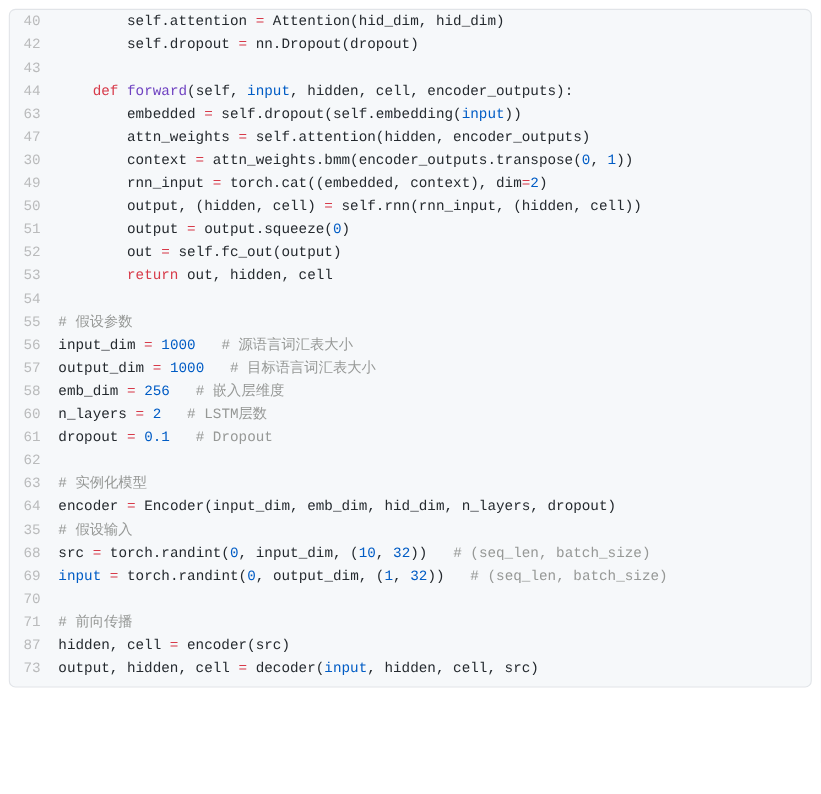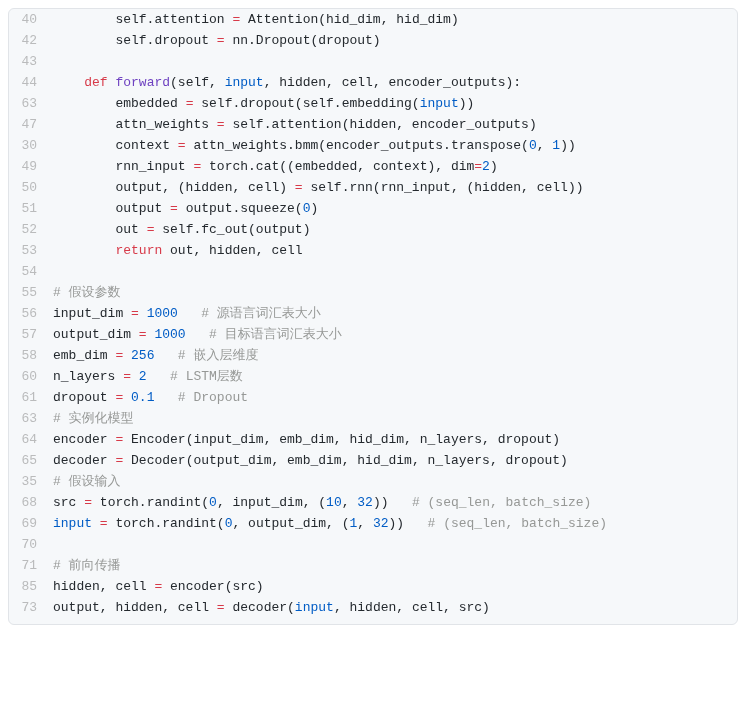--- a/index.html
+++ b/index.html
@@ -59,24 +59,24 @@
       <div class="line"><div class="gutter">51</div><div class="code"><span class="tk-d">        output </span><span class="tk-k">=</span><span class="tk-d"> output.squeeze(</span><span class="tk-n">0</span><span class="tk-d">)</span></div></div>
       <div class="line"><div class="gutter">52</div><div class="code"><span class="tk-d">        out </span><span class="tk-k">=</span><span class="tk-d"> self.fc_out(output)</span></div></div>
       <div class="line"><div class="gutter">53</div><div class="code"><span class="tk-d">        </span><span class="tk-k">return</span><span class="tk-d"> out, hidden, cell</span></div></div>
       <div class="line"><div class="gutter">54</div><div class="code"><span class="tk-d"></span></div></div>
       <div class="line"><div class="gutter">55</div><div class="code"><span class="tk-c"># 假设参数</span></div></div>
       <div class="line"><div class="gutter">56</div><div class="code"><span class="tk-d">input_dim </span><span class="tk-k">=</span><span class="tk-d"> </span><span class="tk-n">1000</span><span class="tk-d">   </span><span class="tk-c"># 源语言词汇表大小</span></div></div>
       <div class="line"><div class="gutter">57</div><div class="code"><span class="tk-d">output_dim </span><span class="tk-k">=</span><span class="tk-d"> </span><span class="tk-n">1000</span><span class="tk-d">   </span><span class="tk-c"># 目标语言词汇表大小</span></div></div>
       <div class="line"><div class="gutter">58</div><div class="code"><span class="tk-d">emb_dim </span><span class="tk-k">=</span><span class="tk-d"> </span><span class="tk-n">256</span><span class="tk-d">   </span><span class="tk-c"># 嵌入层维度</span></div></div>
       <div class="line"><div class="gutter">60</div><div class="code"><span class="tk-d">n_layers </span><span class="tk-k">=</span><span class="tk-d"> </span><span class="tk-n">2</span><span class="tk-d">   </span><span class="tk-c"># LSTM层数</span></div></div>
       <div class="line"><div class="gutter">61</div><div class="code"><span class="tk-d">dropout </span><span class="tk-k">=</span><span class="tk-d"> </span><span class="tk-n">0.1</span><span class="tk-d">   </span><span class="tk-c"># Dropout</span></div></div>
+      <div class="line"><div class="gutter">62</div><div class="code"><span class="tk-d"></span></div></div>
       <div class="line"><div class="gutter">63</div><div class="code"><span class="tk-c"># 实例化模型</span></div></div>
       <div class="line"><div class="gutter">64</div><div class="code"><span class="tk-d">encoder </span><span class="tk-k">=</span><span class="tk-d"> Encoder(input_dim, emb_dim, hid_dim, n_layers, dropout)</span></div></div>
-      <div class="line"><div class="gutter">65</div><div class="code"><span class="tk-d">decoder </span><span class="tk-k">=</span><span class="tk-d"> Decoder(output_dim, emb_dim, hid_dim, n_layers, dropout)</span></div></div>
       <div class="line"><div class="gutter">35</div><div class="code"><span class="tk-c"># 假设输入</span></div></div>
       <div class="line"><div class="gutter">68</div><div class="code"><span class="tk-d">src </span><span class="tk-k">=</span><span class="tk-d"> torch.randint(</span><span class="tk-n">0</span><span class="tk-d">, input_dim, (</span><span class="tk-n">10</span><span class="tk-d">, </span><span class="tk-n">32</span><span class="tk-d">))   </span><span class="tk-c"># (seq_len, batch_size)</span></div></div>
       <div class="line"><div class="gutter">69</div><div class="code"><span class="tk-b">input</span><span class="tk-d"> </span><span class="tk-k">=</span><span class="tk-d"> torch.randint(</span><span class="tk-n">0</span><span class="tk-d">, output_dim, (</span><span class="tk-n">1</span><span class="tk-d">, </span><span class="tk-n">32</span><span class="tk-d">))   </span><span class="tk-c"># (seq_len, batch_size)</span></div></div>
       <div class="line"><div class="gutter">70</div><div class="code"><span class="tk-d"></span></div></div>
       <div class="line"><div class="gutter">71</div><div class="code"><span class="tk-c"># 前向传播</span></div></div>
-      <div class="line"><div class="gutter">85</div><div class="code"><span class="tk-d">hidden, cell </span><span class="tk-k">=</span><span class="tk-d"> encoder(src)</span></div></div>
+      <div class="line"><div class="gutter">87</div><div class="code"><span class="tk-d">hidden, cell </span><span class="tk-k">=</span><span class="tk-d"> encoder(src)</span></div></div>
       <div class="line"><div class="gutter">73</div><div class="code"><span class="tk-d">output, hidden, cell </span><span class="tk-k">=</span><span class="tk-d"> decoder(</span><span class="tk-b">input</span><span class="tk-d">, hidden, cell, src)</span></div></div>
     </div>
 </div>
 
 </body></html>

